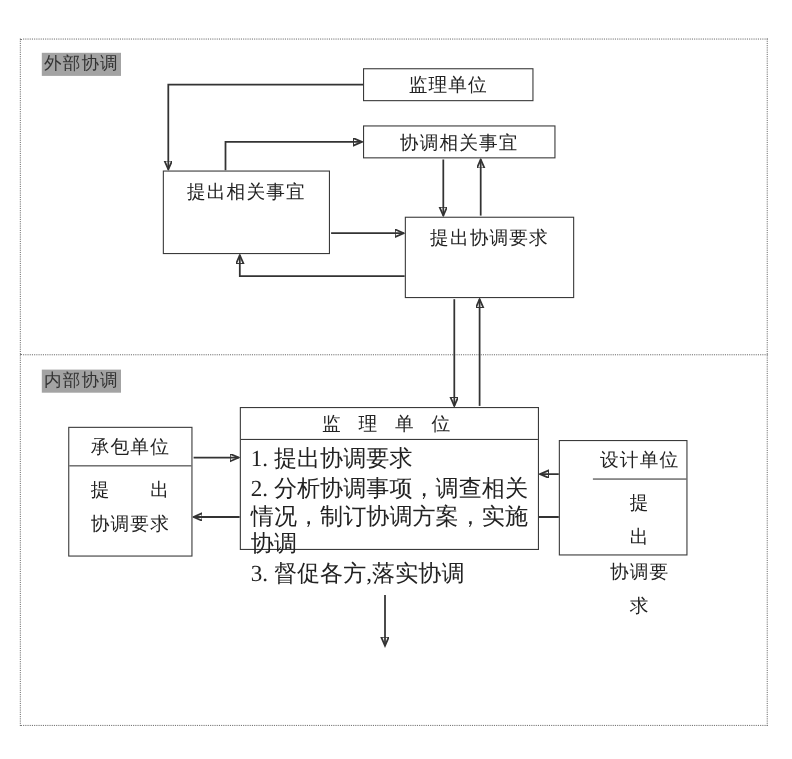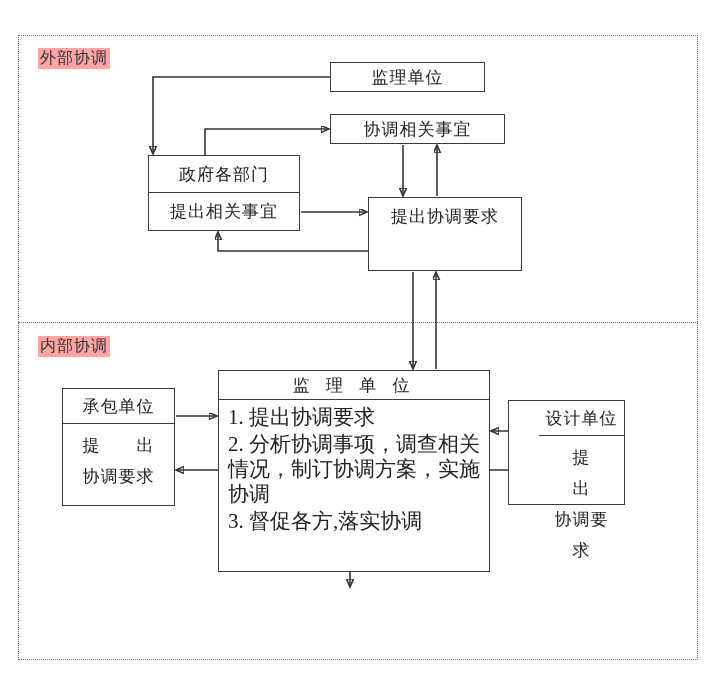--- a/index.html
+++ b/index.html
@@ -19,21 +19,21 @@
   }
   .section-divider{
     position:absolute;left:18px;top:322px;width:680px;height:0;
     border-top:1px dotted #777;
   }
   .section-label{
     position:absolute;
     font-size:16px;
     letter-spacing:1px;
     color:#333;
-    background:#fca5a5;
+    background:#a3a3a3;
     padding:0 2px;
   }
   .lbl-external{left:38px;top:48px;}
   .lbl-internal{left:38px;top:336px;}
 
   .box{
     position:absolute;
     border:1px solid #3a3a3a;
     background:#fff;
     box-sizing:border-box;
@@ -68,21 +68,21 @@
     letter-spacing:1px;
   }
   .side-body{
     padding:6px 10px;
     line-height:31px;
     text-align:center;
     letter-spacing:1px;
   }
 
   
-  .b-center{left:218px;top:370px;width:272px;height:202px;}
+  .b-center{left:218px;top:370px;width:272px;height:130px;}
   .center-title{
     display:flex;align-items:center;justify-content:center;
     height:29px;border-bottom:1px solid #3a3a3a;box-sizing:border-box;
     letter-spacing:6px;
     font-size:17px;
   }
   .center-body{
     padding:5px 9px 0 9px;
     font-size:21px;
     line-height:25px;
@@ -131,21 +131,20 @@
 
   <div class="box b-supervision-top">
     <div class="cell">监理单位</div>
   </div>
 
   <div class="box b-coordinate">
     <div class="cell">协调相关事宜</div>
   </div>
 
   <div class="box b-government">
-    <div class="cell row-split">政府各部门</div>
     <div class="cell">提出相关事宜</div>
   </div>
 
   <div class="box b-construction">
     <div class="cell">提出协调要求</div>
   </div>
 
   <div class="box b-contractor">
     <div class="side-title">承包单位</div>
     <div class="side-body">

